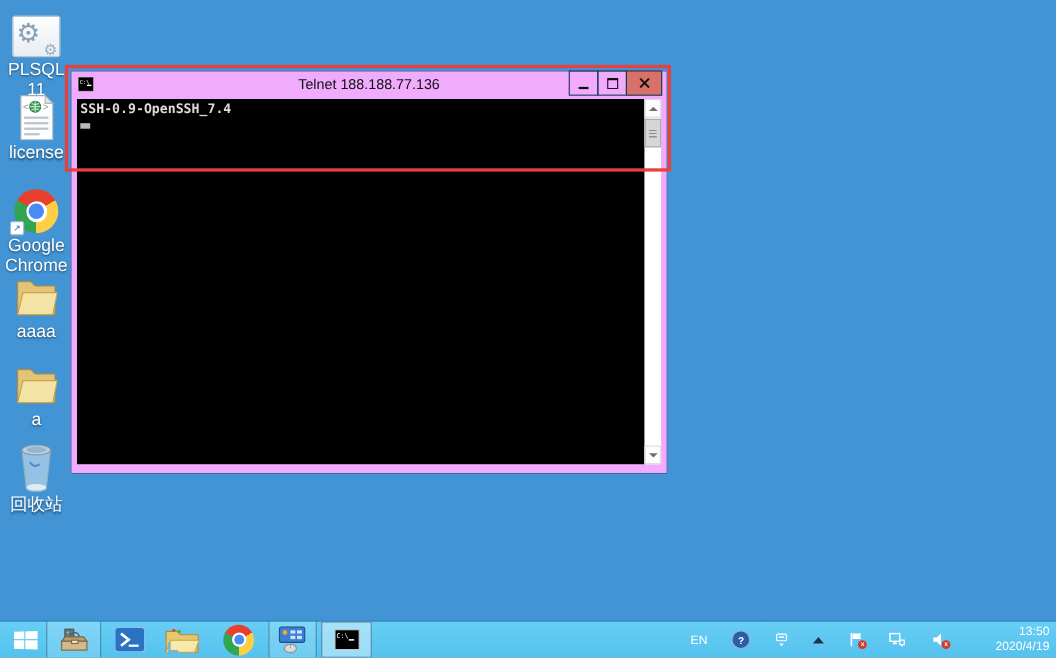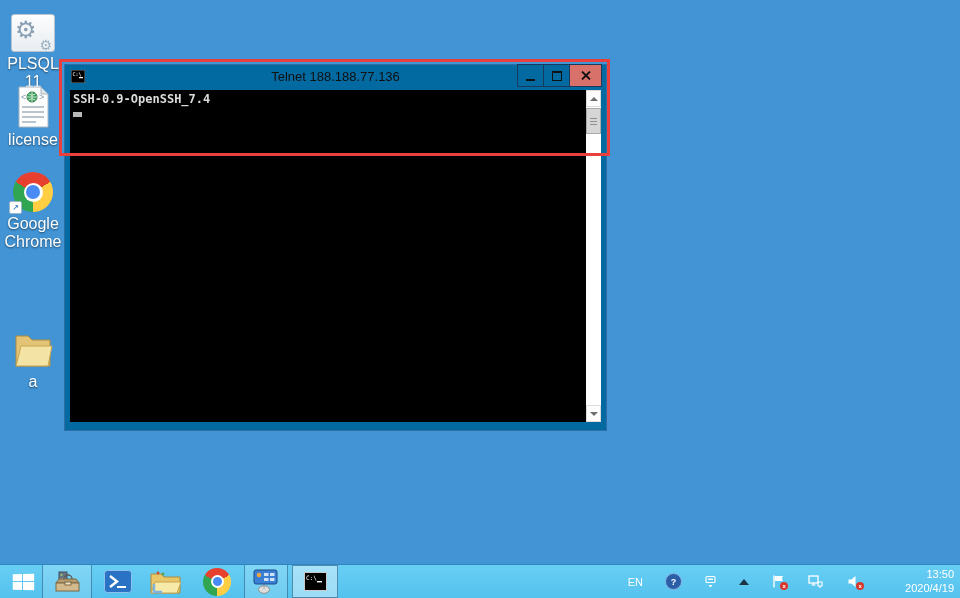--- a/index.html
+++ b/index.html
@@ -25,21 +25,21 @@
   .chrome-white { position:absolute; left:50%; top:50%; width:19px; height:19px; margin:-9.5px 0 0 -9.5px;
     border-radius:50%; background:#fff; }
   .chrome-blue { position:absolute; left:50%; top:50%; width:14px; height:14px; margin:-7px 0 0 -7px;
     border-radius:50%; background:#4a8af4; }
   .shortcut-badge { position:absolute; left:-4px; bottom:-2px; width:11px; height:11px; background:#fff;
     border:1px solid #9fb6c8; border-radius:2px; font-size:8px; line-height:11px; color:#1c62b5; text-align:center; }
 
   
   .win {
     position:absolute; left:64px; top:64px; width:541px; height:365px;
-    background:#0369a1; border:1px solid #2e6da6; z-index:10;text-decoration:underline;
+    background:#f0abfc; border:1px solid #2e6da6; z-index:10;text-decoration:underline;
   }
   .titlebar { position:relative; height:25px; }
   .titlebar .mini-console { position:absolute; left:6px; top:5px; }
   .title-text { position:absolute; left:0; right:0; top:4px; text-align:center;
     font-size:13px; color:#101010; }
   .win-controls { position:absolute; top:-1px; right:4px; display:flex; }
   .win-btn { width:25px; height:21px; border:1px solid #17395c; margin-left:-1px;
     display:flex; align-items:center; justify-content:center; background:transparent; }
   .win-btn.close { width:31px; background:#d9716b; }
   .glyph-min { width:9px; height:2px; background:#111; margin-top:9px; }
@@ -130,31 +130,52 @@
     <div class="art">
       <div class="chrome-outer">
         <div class="chrome-white"></div>
         <div class="chrome-blue"></div>
         <div class="shortcut-badge">↗</div>
       </div>
     </div>
     <div class="lbl">Google Chrome</div>
   </div>
 
-
-  <div class="desk-icon" style="top:326px">
+  <div class="desk-icon" style="top:246px">
     <div class="art">
       <svg width="42" height="40" viewBox="0 0 42 40">
         <path d="M4,6 h12 l4,4 h18 v26 h-34 z" fill="#e3c477" stroke="#b08c3c"></path>
         <path d="M4,36 l5,-20 h31 l-4,20 z" fill="#f3e3a4" stroke="#c7a44e"></path>
       </svg>
     </div>
+    <div class="lbl">aaaa</div>
+  </div>
+
+  <div class="desk-icon" style="top:326px">
+    <div class="art">
+      <svg width="42" height="40" viewBox="0 0 42 40">
+        <path d="M4,6 h12 l4,4 h18 v26 h-34 z" fill="#e3c477" stroke="#b08c3c"></path>
+        <path d="M4,36 l5,-20 h31 l-4,20 z" fill="#f3e3a4" stroke="#c7a44e"></path>
+      </svg>
+    </div>
     <div class="lbl">a</div>
   </div>
 
+  <div class="desk-icon" style="top:404px">
+    <div class="art">
+      <svg width="38" height="46" viewBox="0 0 38 46">
+        <path d="M6,7 l4,36 q9,4 18,0 l4,-36 z" fill="rgba(215,232,242,0.55)" stroke="#93aebd"></path>
+        <ellipse cx="19" cy="7" rx="13" ry="4.5" fill="rgba(190,212,228,0.9)" stroke="#7e99aa"></ellipse>
+        <ellipse cx="19" cy="7" rx="9" ry="2.8" fill="rgba(150,178,196,0.9)"></ellipse>
+        <path d="M13,18 q4,6 9,2" stroke="#5f87c8" stroke-width="2" fill="none"></path>
+        <ellipse cx="19" cy="41" rx="9" ry="3" fill="rgba(240,246,250,0.8)"></ellipse>
+      </svg>
+    </div>
+    <div class="lbl">回收站</div>
+  </div>
 
   <div class="win">
     <div class="titlebar">
       <svg class="mini-console" width="14" height="13" viewBox="0 0 14 13">
         <rect x="0" y="0" width="14" height="13" fill="#000" stroke="#9a9a9a" stroke-width="0.8"></rect>
         <text x="1.5" y="6" font-size="5" fill="#fff" font-family="DejaVu Sans Mono,monospace">C:\</text>
         <rect x="8" y="7" width="4" height="1.2" fill="#fff"></rect>
       </svg>
       <div class="title-text">Telnet 188.188.77.136</div>
       <div class="win-controls">

